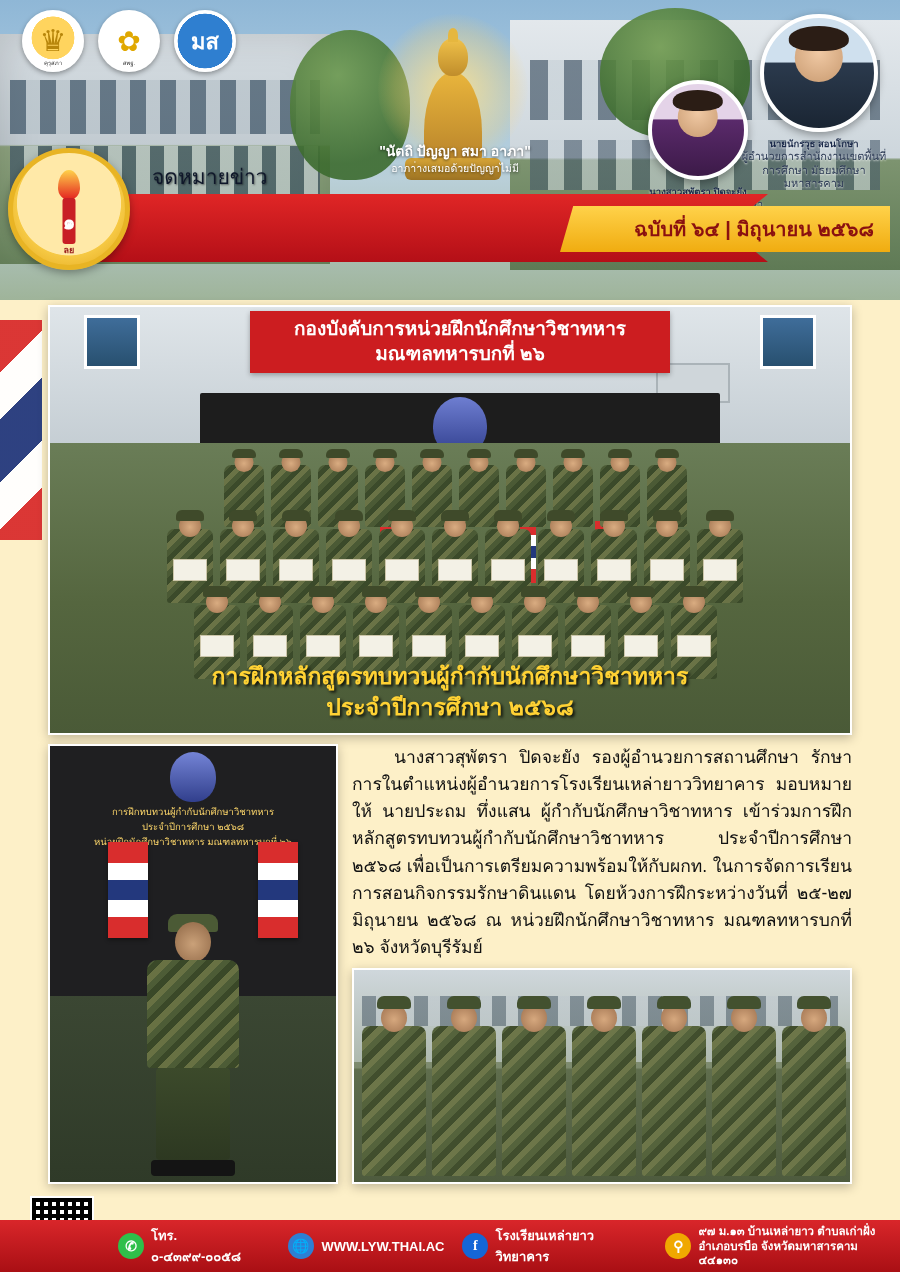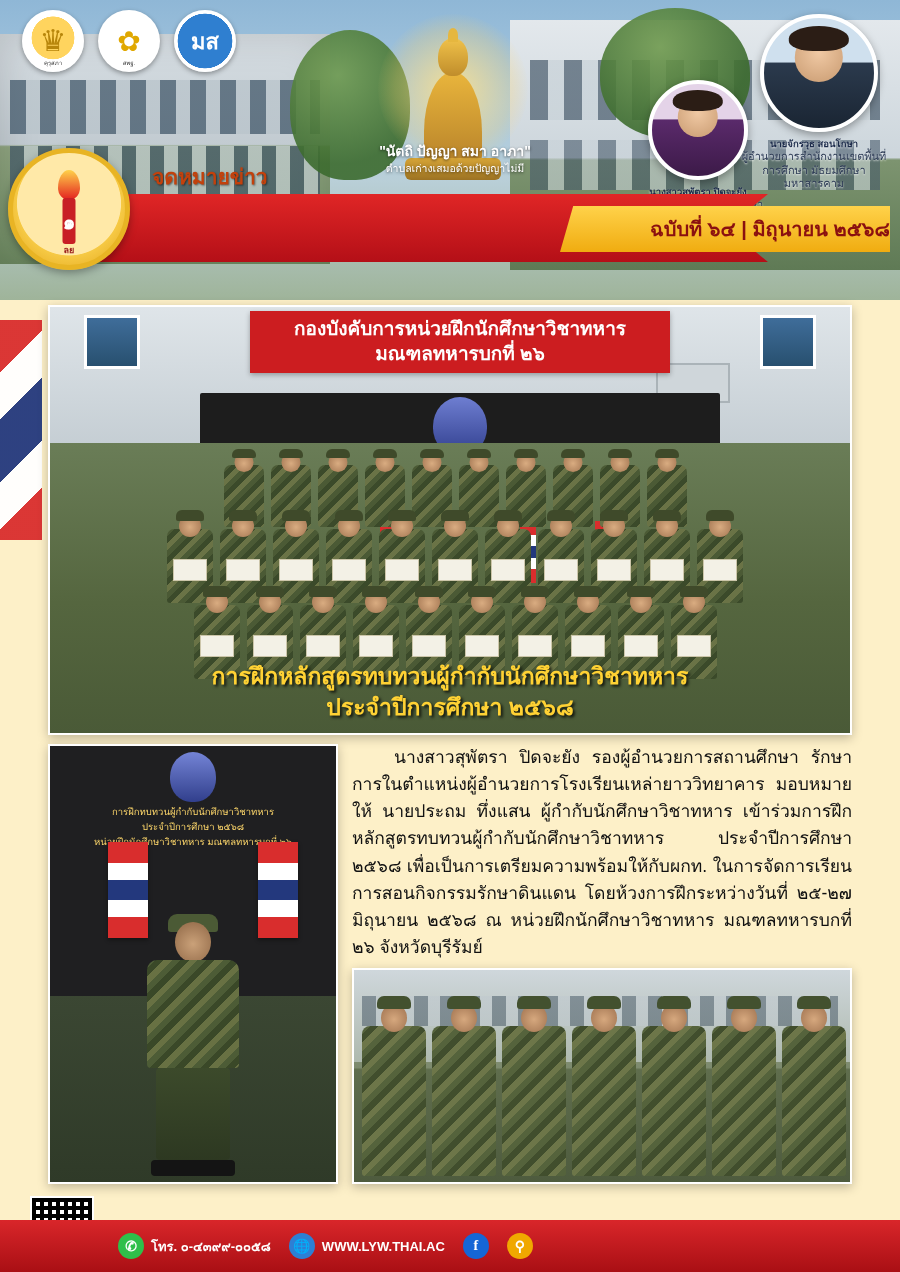--- a/index.html
+++ b/index.html
@@ -144,25 +144,25 @@
     position:absolute; left:78px; top:14px; width:690px; height:68px;
     background: linear-gradient(180deg,#e02626,#b40f17);
     clip-path: polygon(0 0, 100% 0, 94% 50%, 100% 100%, 0 100%);
     box-shadow:0 4px 10px rgba(0,0,0,.3);
   }
   .ribbon-yellow {
     position:absolute; left:560px; top:26px; width:330px; height:46px;
     background: linear-gradient(180deg,#ffd24a,#f0ac10);
     clip-path: polygon(4% 0, 100% 0, 100% 100%, 0 100%);
     display:flex; align-items:center; justify-content:flex-end;
-    color:#8a1010; font-weight:bold; font-size:20px;
+    padding-right:16px; color:#8a1010; font-weight:bold; font-size:20px;
   }
   .title-small {
-    position:absolute; left:152px; top:160px; color:#c2410c; font-size:21px;
-    font-weight:bold; text-shadow:1px 1px 2px rgba(0,0,0,.5); z-index:6;
+    position:absolute; left:152px; top:160px; color:#0f172a; font-size:21px;
+    font-weight:normal; text-shadow:1px 1px 2px rgba(0,0,0,.5); z-index:6;
   }
   .title-main {
     position:absolute; left:170px; top:190px; color:#ffffff; font-size:43px;
     font-weight:bold; letter-spacing:1px; z-index:6;
     text-shadow: 2px 2px 0 #7d0a0f, 3px 3px 6px rgba(0,0,0,.45);
   }
   .title-sub {
     position:absolute; left:152px; top:258px; color:#b8111a; font-size:16.5px;
     font-weight:bold; z-index:6;
   }
@@ -374,21 +374,21 @@
       <div class="halo"></div>
       <div class="body">
           <div class="head"></div>
           <div class="base"></div>
         </div>
     </div>
   </div>
 
   <div class="buddha-caption">
     <div>"นัตถิ ปัญญา สมา อาภา"</div>
-    <div class="sub">ตำบลเก่างเสมอด้วยปัญญาไม่มี</div>
+    <div class="sub">อาภา่างเสมอด้วยปัญญาไม่มี</div>
   </div>
 
   <div class="logo-row">
     <div class="logo-circ logo-krut">
       <span class="g">♛</span>
       <span class="logo-label">คุรุสภา</span>
     </div>
     <div class="logo-circ logo-moe">
       <span class="g">✿</span>
       <span class="logo-label">สพฐ.</span>
@@ -399,21 +399,21 @@
   </div>
 
   <div class="portrait p-director">
       <div class="face"></div>
     </div>
   <div class="portrait p-deputy">
       <div class="face"></div>
     </div>
 
   <div class="p-name n-director">
-    <div>นายจักรวุธ  สอนโกษา</div>
+    <div>นายนักรวุธ  สอนโกษา</div>
     <div class="role">ผู้อำนวยการสำนักงานเขตพื้นที่การศึกษา
 มัธยมศึกษามหาสารคาม</div>
   </div>
   <div class="p-name n-deputy">
     <div>นางสาวสุพัตรา  ปิดจะยัง</div>
     <div class="role">รองผู้อำนวยการสถานศึกษา รักษาการในตำแหน่ง
 ผู้อำนวยการโรงเรียนเหล่ายาววิทยาคาร</div>
   </div>
 
   <div class="ribbon-wrap">
@@ -586,19 +586,24 @@
     <div class="f-item">
       <span class="f-icn icn-phone">✆</span>
       <span>โทร. ๐-๔๓๙๙-๐๐๕๘</span>
     </div>
     <div class="f-item">
       <span class="f-icn icn-web">🌐</span>
       <span>WWW.LYW.THAI.AC</span>
     </div>
     <div class="f-item">
       <span class="f-icn icn-fb">f</span>
+      <span>โรงเรียนเหล่ายาววิทยาคาร</span>
     </div>
     <div class="f-item">
       <span class="f-icn icn-pin">⚲</span>
+      <span class="f-addr">
+        <span>๙๗ ม.๑๓ บ้านเหล่ายาว ตำบลเก่าฝั่ง</span><br>
+        <span>อำเภอบรบือ จังหวัดมหาสารคาม ๔๔๑๓๐</span>
+      </span>
     </div>
   </div>
 
 </div>
 
 </body></html>

